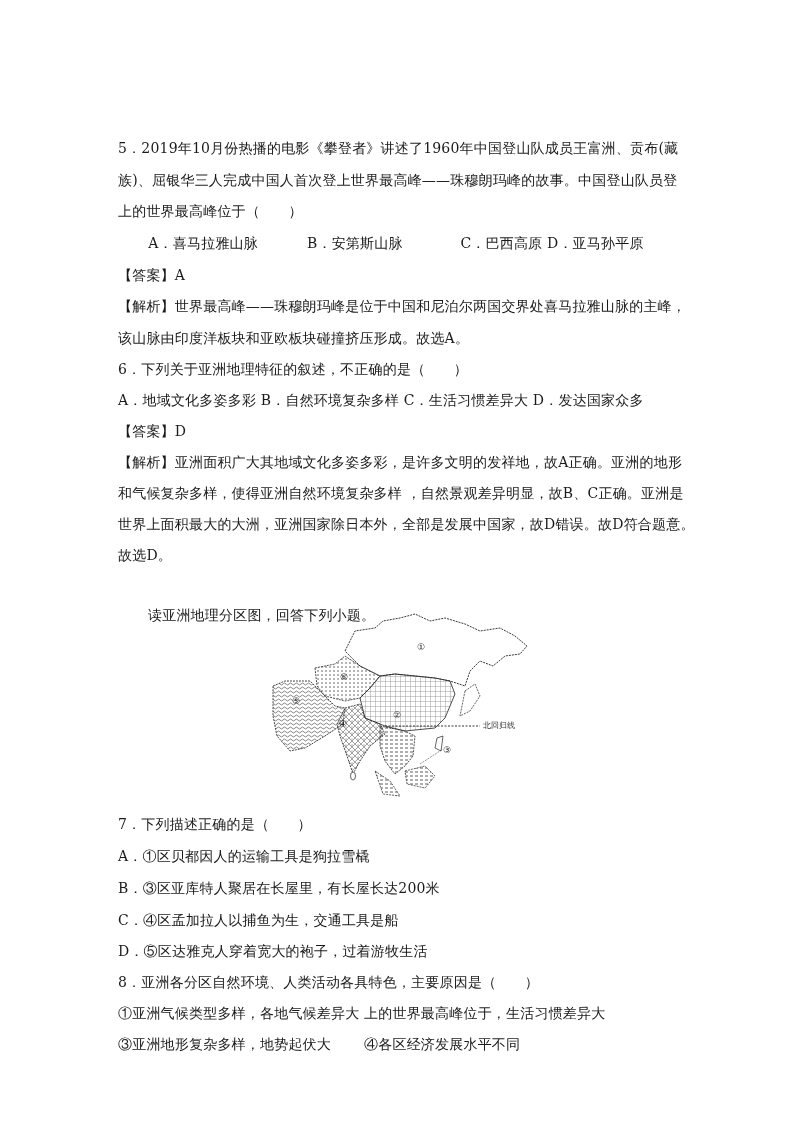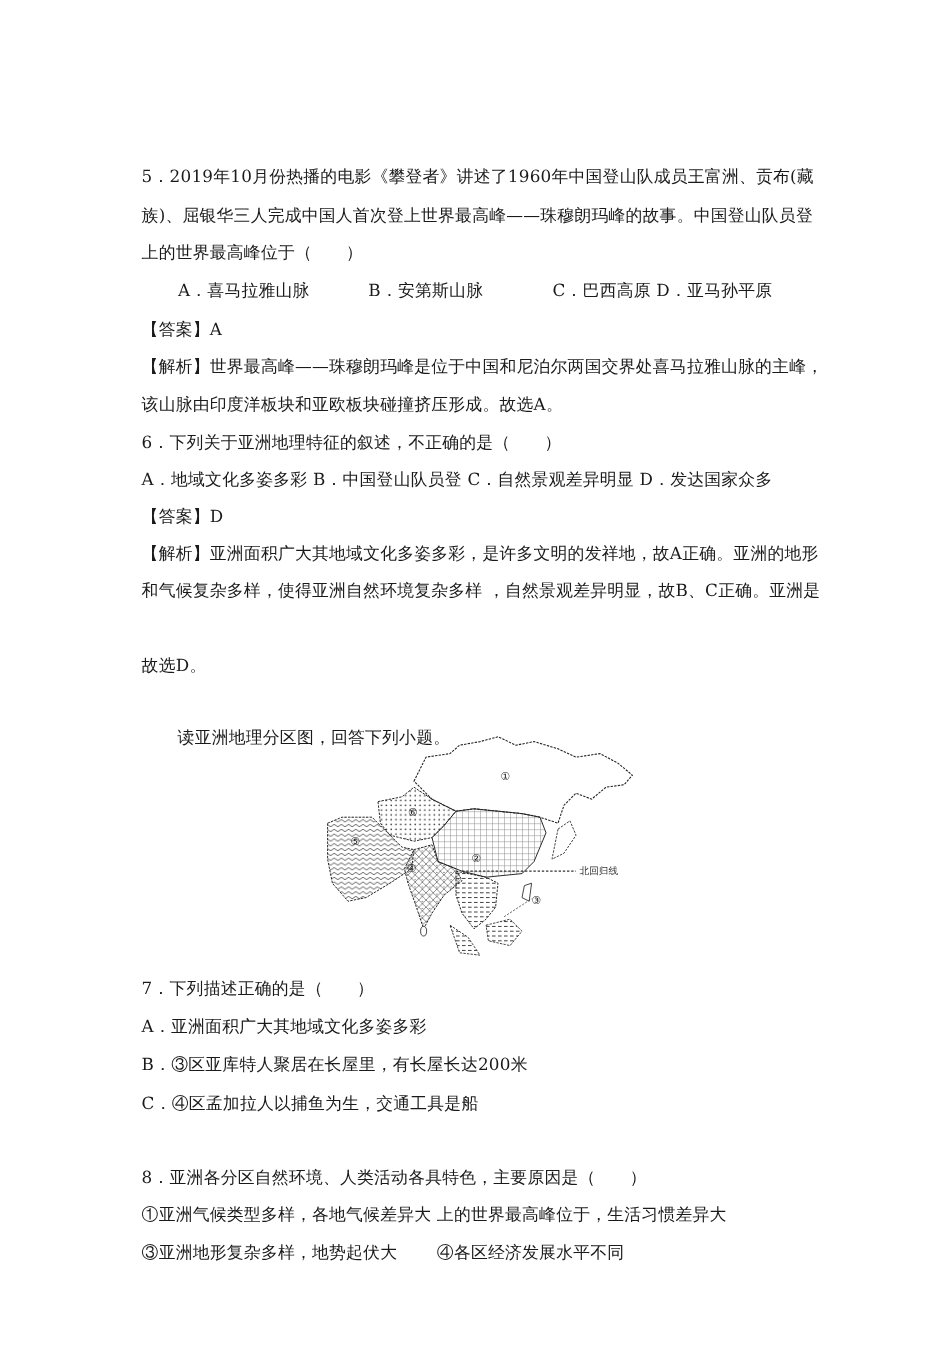--- a/index.html
+++ b/index.html
@@ -30,28 +30,29 @@
   </div>
   <div class="line" style="top:229px">
     <span class="bracket">【答案】</span><span>A</span>
   </div>
   <div class="line" style="top:260px">
     <span class="bracket">【解析】</span><span>世界最高峰——珠穆朗玛峰是位于中国和尼泊尔两国交界处喜马拉雅山脉的主峰，</span>
   </div>
   <div class="line" style="top:292px">该山脉由印度洋板块和亚欧板块碰撞挤压形成。故选A。</div>
 
   <div class="line" style="top:323px">6．下列关于亚洲地理特征的叙述，不正确的是（　　）</div>
-  <div class="line" style="top:354px">A．地域文化多姿多彩 B．中国登山队员登 C．自然景观差异明显 D．发达国家众多</div>
+  <div class="line" style="top:354px">A．地域文化多姿多彩 B．自然环境复杂多样 C．生活习惯差异大 D．发达国家众多</div>
   <div class="line" style="top:416px">
     <span class="bracket">【解析】</span><span>亚洲面积广大其地域文化多姿多彩，是许多文明的发祥地，故A正确。亚洲的地形</span>
   </div>
   <div class="line" style="top:385px">
     <span class="bracket">【答案】</span><span>D</span>
   </div>
   <div class="line" style="top:447px">和气候复杂多样，使得亚洲自然环境复杂多样 ，自然景观差异明显，故B、C正确。亚洲是</div>
+  <div class="line" style="top:478px">世界上面积最大的大洲，亚洲国家除日本外，全部是发展中国家，故D错误。故D符合题意。</div>
   <div class="line" style="top:509px">故选D。</div>
 
   <div class="line indent" style="top:569px">读亚洲地理分区图，回答下列小题。</div>
 
   <div class="map">
     <svg viewBox="0 0 275 195" xmlns="http://www.w3.org/2000/svg">
       <defs>
         <pattern id="dots" width="4" height="4" patternUnits="userSpaceOnUse">
           <circle cx="1" cy="1" r="0.7" fill="#333"></circle>
         </pattern>
@@ -96,21 +97,22 @@
     <span style="position:absolute;left:152px;top:36px;font-size:9px">①</span>
     <span style="position:absolute;left:128px;top:104px;font-size:9px">②</span>
     <span style="position:absolute;left:178px;top:139px;font-size:9px">③</span>
     <span style="position:absolute;left:74px;top:113px;font-size:9px">④</span>
     <span style="position:absolute;left:27px;top:90px;font-size:9px">⑤</span>
     <span style="position:absolute;left:75px;top:66px;font-size:9px">⑥</span>
     <span style="position:absolute;left:218px;top:114px;font-size:8px;color:#333">北回归线</span>
   </div>
 
   <div class="line" style="top:778px">7．下列描述正确的是（　　）</div>
-  <div class="line" style="top:810px">A．亚洲面积广大其地域文化多姿多彩</div>
+  <div class="line" style="top:810px">A．①区贝都因人的运输工具是狗拉雪橇</div>
   <div class="line" style="top:842px">B．③区亚库特人聚居在长屋里，有长屋长达200米</div>
   <div class="line" style="top:874px">C．④区孟加拉人以捕鱼为生，交通工具是船</div>
+  <div class="line" style="top:905px">D．⑤区达雅克人穿着宽大的袍子，过着游牧生活</div>
 
   <div class="line" style="top:936px">8．亚洲各分区自然环境、人类活动各具特色，主要原因是（　　）</div>
   <div class="line" style="top:967px">①亚洲气候类型多样，各地气候差异大 上的世界最高峰位于，生活习惯差异大</div>
   <div class="line" style="top:998px">③亚洲地形复杂多样，地势起伏大　　 ④各区经济发展水平不同</div>
 
 </div>
 
 </body></html>

